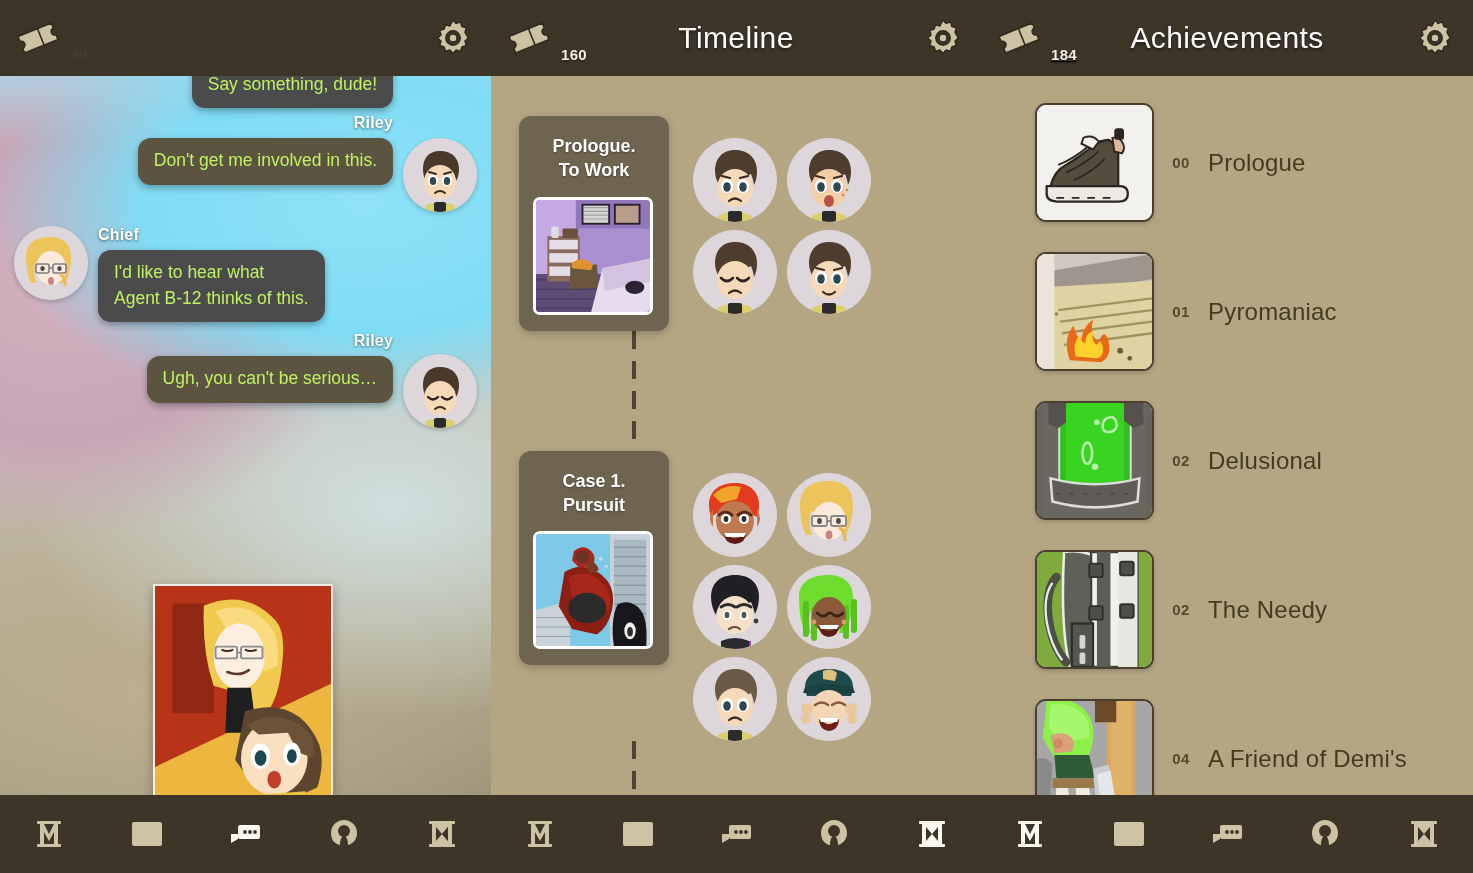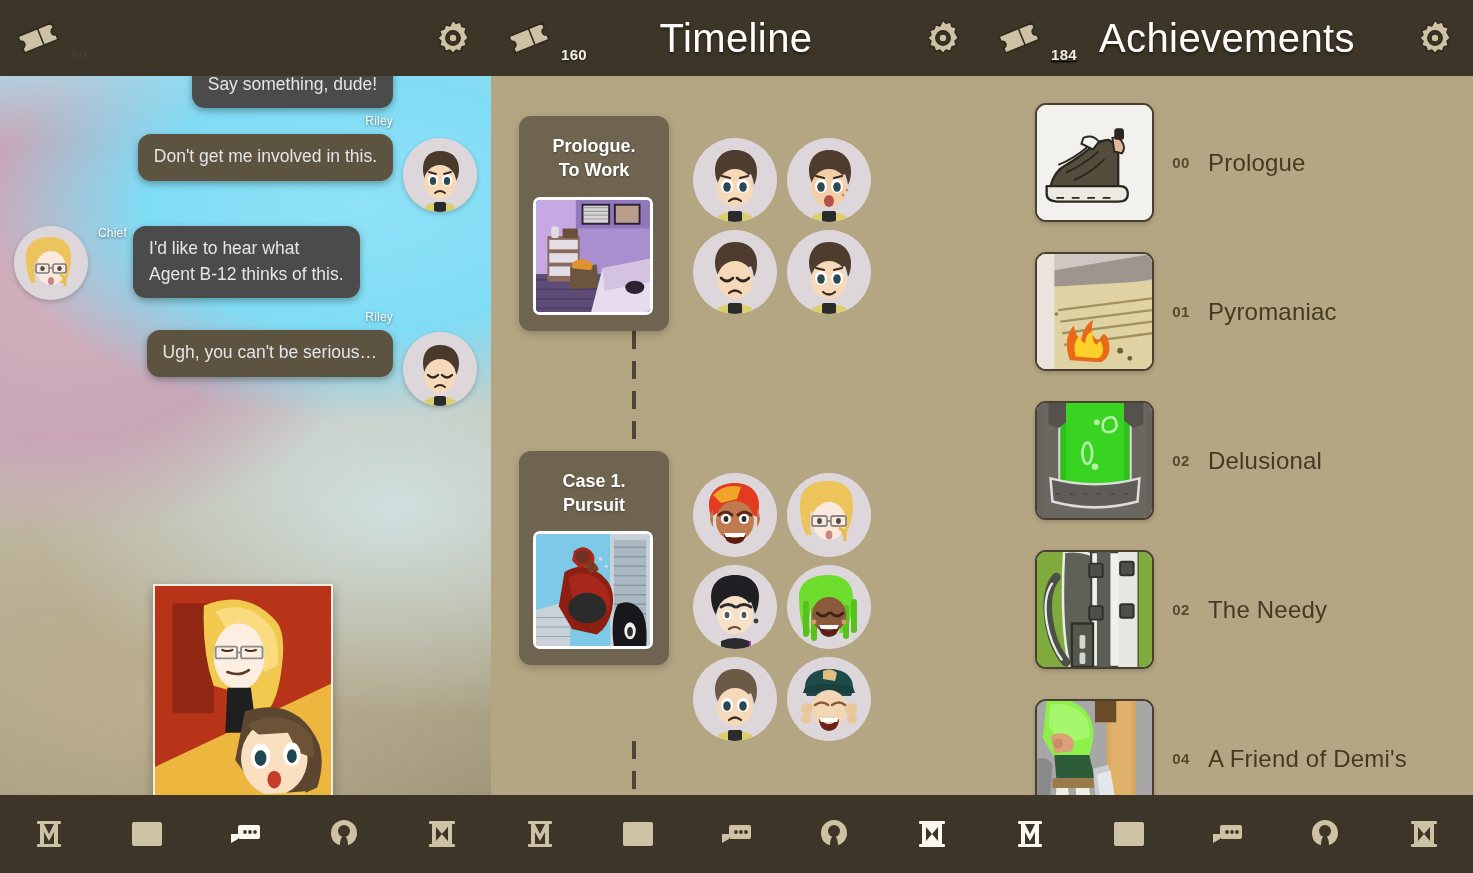--- a/index.html
+++ b/index.html
@@ -17,21 +17,21 @@
   .panel.p3{ width:492px;text-decoration:underline; }
 
   
   .topbar{
     height:76px; flex:0 0 76px; background:#3d3527;
     display:flex; align-items:center; position:relative; z-index:5;
   }
   .tb-left{ display:flex; align-items:center; gap:8px; padding-left:14px; min-width:150px; }
   .tb-title{
     position:absolute; left:0; right:0; text-align:center;
-    color:#fdfcfa; font-size:40px; letter-spacing:.4px; font-weight:400;
+    color:#fdfcfa; font-size:30px; letter-spacing:.4px; font-weight:400;
     text-shadow:0 2px 3px rgba(0,0,0,.45); pointer-events:none;
   }
   .tb-right{ margin-left:auto; padding-right:16px; display:flex; align-items:center; }
   .ticket-count{ color:#f2efe6; font-size:15px; font-weight:700; letter-spacing:.3px;
     text-shadow:0 1px 2px rgba(0,0,0,.5);margin-top:32px; }
   .ticket-count.dim{ color:#453c2e; text-shadow:none; }
   .icon-btn{ display:inline-flex; align-items:center; justify-content:center; cursor:pointer; }
 
   
   .body{ flex:1 1 auto; position:relative; overflow:hidden; }
@@ -42,29 +42,29 @@
     background:
       radial-gradient(520px 300px at 74% 18%, #8fe2f7 0%, #7fdcf5 42%, rgba(127,220,245,0) 72%),
       radial-gradient(420px 330px at 12% 30%, #d3b0bd 0%, #c8a6b6 45%, rgba(200,166,182,0) 75%),
       radial-gradient(520px 300px at 80% 60%, #cfe0df 0%, rgba(207,224,223,0) 70%),
       radial-gradient(600px 360px at 30% 86%, #bcae8f 0%, rgba(188,174,143,0) 72%),
       linear-gradient(175deg,#a8dff0 0%, #b6d4dd 26%, #c4bfb2 52%, #b6ae95 72%, #9c9478 100%);
   }
   .chat-scroll{ position:absolute; inset:0; padding:0 14px; }
   .msg-row{ display:flex; align-items:flex-start; gap:10px; }
   .bubble{
-    color:#e5e5e5; font-size:17.5px; line-height:1.45; border-radius:13px;
+    color:#bef264; font-size:17.5px; line-height:1.45; border-radius:13px;
     padding:10px 16px 11px; box-shadow:0 3px 7px rgba(0,0,0,.32);
     max-width:330px; white-space:pre-line;
   }
   .bubble.dark{ background:#4b4b4b; }
   .bubble.brown{ background:#5d5341; }
   .speaker{
-    color:#fff; font-size:12px; text-shadow:0 1px 3px rgba(0,0,0,.55);
-    font-weight:400; letter-spacing:.2px;
+    color:#fff; font-size:16px; text-shadow:0 1px 3px rgba(0,0,0,.55);
+    font-weight:700; letter-spacing:.2px;
   }
   .avatar{
     width:74px; height:74px; border-radius:50%; flex:0 0 74px;
     background:#ddd7dc; position:relative; overflow:hidden;
     box-shadow:0 2px 5px rgba(0,0,0,.22);
   }
   .avatar svg{ position:absolute; inset:0; width:100%; height:100%; }
   .comic{
     position:absolute; left:153px; top:508px; width:180px; height:286px;
     border:2px solid #f2eee6; background:#c0391e; overflow:hidden;
@@ -198,21 +198,21 @@
               <ellipse cx="37" cy="42" rx="15" ry="17" fill="#fbeadb"></ellipse>
               <rect x="22" y="38" width="13" height="9" rx="2" fill="none" stroke="#7d7d7d" stroke-width="1.6"></rect>
               <rect x="39" y="38" width="13" height="9" rx="2" fill="none" stroke="#7d7d7d" stroke-width="1.6"></rect>
               <line x1="35" y1="42" x2="39" y2="42" stroke="#7d7d7d" stroke-width="1.6"></line>
               <ellipse cx="28.5" cy="42.5" rx="2.2" ry="2.6" fill="#4a4a4a"></ellipse>
               <ellipse cx="45.5" cy="42.5" rx="2.2" ry="2.6" fill="#4a4a4a"></ellipse>
               <ellipse cx="37" cy="55" rx="3" ry="4" fill="#c98585"></ellipse>
               <path d="M46 48q6 4 5 12" stroke="#e8bb55" stroke-width="3" fill="none"></path>
             </svg>
           </div>
-          <div style="display:flex; flex-direction:row; align-items:flex-start; gap:6px;">
+          <div style="display:flex; flex-direction:column; align-items:flex-start; gap:6px;">
             <span class="speaker">Chief</span>
             <div class="bubble dark">I'd like to hear what
 Agent B-12 thinks of this.</div>
           </div>
         </div>
 
         <div style="display:flex; justify-content:flex-end; align-items:flex-start; gap:10px; margin-top:10px;">
           <div style="display:flex; flex-direction:column; align-items:flex-end; gap:6px;">
             <span class="speaker">Riley</span>
             <div class="bubble brown">Ugh, you can't be serious…</div>

